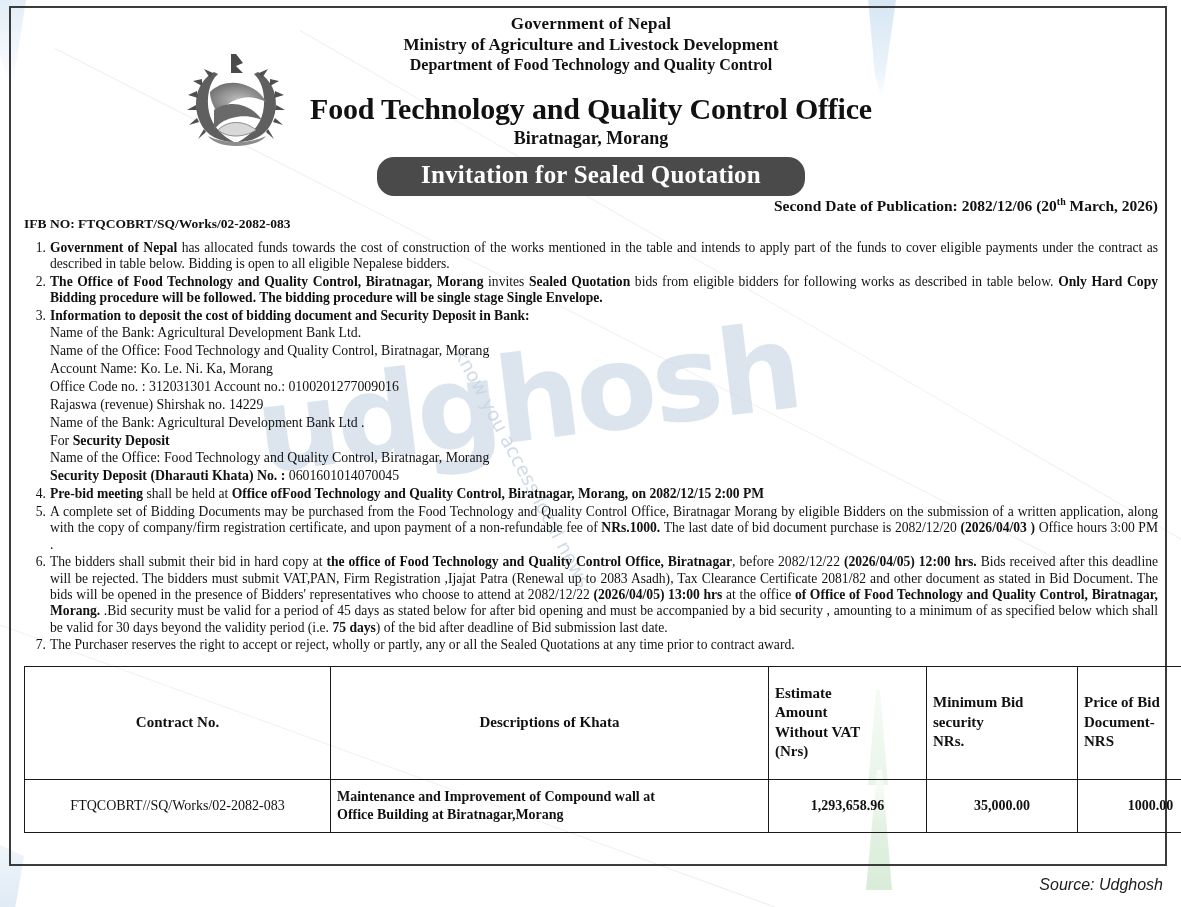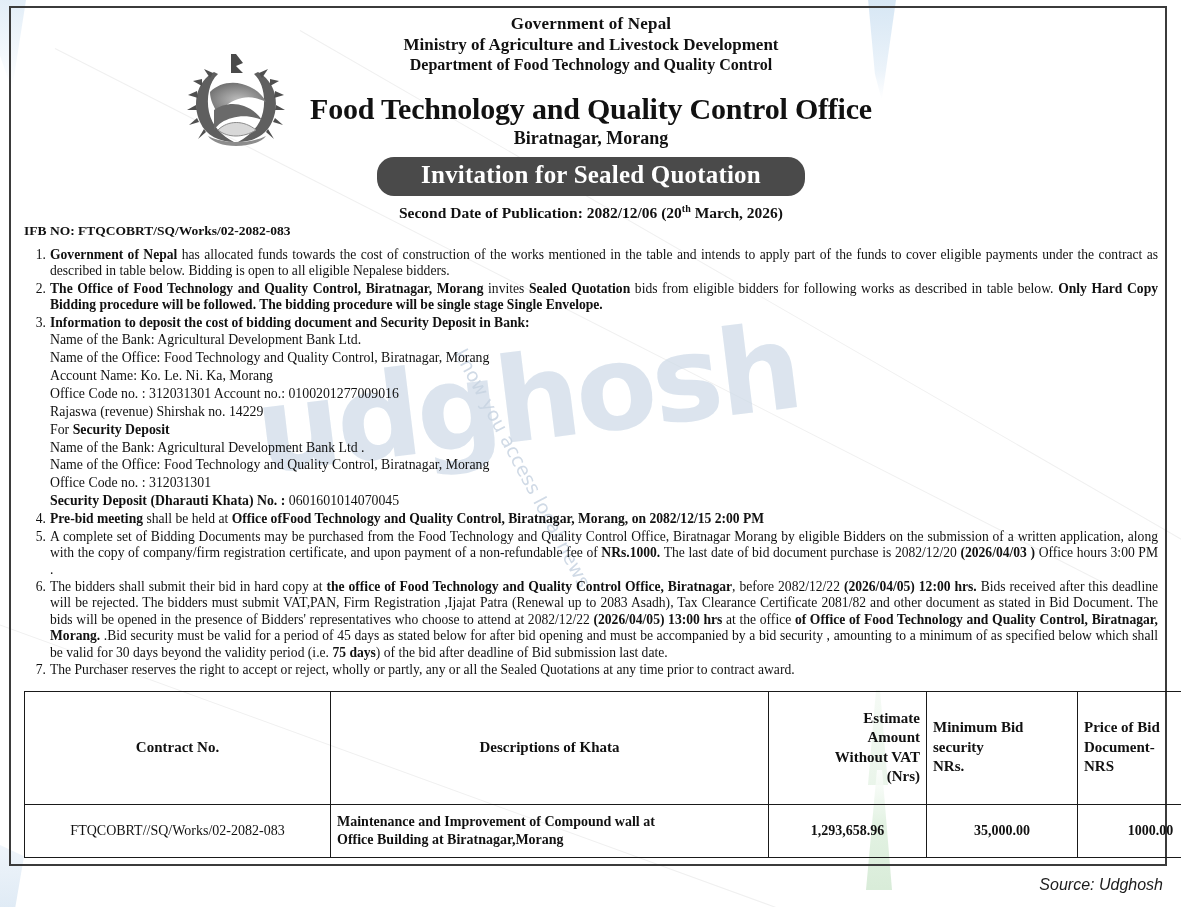--- a/index.html
+++ b/index.html
@@ -156,24 +156,23 @@
     background: #4a4a4a;
     color: #ffffff;
     font-size: 25px;
     font-weight: 700;
     border-radius: 17px;
     padding: 3px 44px 5px 44px;
     letter-spacing: .2px;
     line-height: 1.22;
   }
   .pub-date {
-    text-align: center;
+    text-align: right;
     font-size: 15.5px;
     font-weight: 700;
-    margin-top: 7px;
   }
   .pub-date .sup { font-size: 10px; vertical-align: super; }
   .ifb-no {
     font-size: 13.5px;
     font-weight: 700;
     margin-top: 1px;
   }
 
   
   ol.clauses {
@@ -222,21 +221,21 @@
     vertical-align: middle;
   }
   table.bid-table thead th {
     height: 104px;
     font-size: 15px;
     font-weight: 700;
     padding: 4px 6px;
   }
   th.col-contract { width: 293px; text-align: center; }
   th.col-desc     { width: 425px; text-align: center; }
-  th.col-est      { width: 145px; text-align: right; line-height: 1.30; }
+  th.col-est      { width: 145px; text-align: left; line-height: 1.30; }
   th.col-sec      { width: 138px; text-align: left; padding-left: 10px; line-height: 1.30; }
   th.col-price    { width: 133px; text-align: left; padding-left: 10px; line-height: 1.30; }
 
   table.bid-table tbody td {
     height: 44px;
     font-size: 14px;
     padding: 4px 6px;
   }
   td.c-contract { text-align: center; font-weight: 400; font-size: 14.5px; }
   td.c-desc     { text-align: left; font-weight: 700; font-size: 14.6px; line-height: 1.24; padding-left: 9px; }
@@ -351,24 +350,23 @@
 
     <li>
       <span class="num">3.</span>
       <span class="clause-body"><b>Information to deposit the cost of bidding document and Security Deposit in Bank:</b></span>
       <div class="sublines">
         <div>Name of the Bank: Agricultural Development Bank Ltd.</div>
         <div>Name of the Office: Food Technology and Quality Control, Biratnagar, Morang</div>
         <div>Account Name: Ko. Le. Ni. Ka, Morang</div>
         <div>Office Code no. : 312031301 Account no.: 0100201277009016</div>
         <div>Rajaswa (revenue) Shirshak no. 14229</div>
+        <div>Name of the Bank: Agricultural Development Bank Ltd .</div>
         <div><span>For </span><span class="b">Security Deposit</span></div>
-        <div>Name of the Bank: Agricultural Development Bank Ltd .</div>
         <div>Name of the Office: Food Technology and Quality Control, Biratnagar, Morang</div>
-        <div>Office Code no. : 312031301</div>
         <div><span class="b">Security Deposit (Dharauti Khata) No. :</span><span> 0601601014070045</span></div>
       </div>
     </li>
 
     <li>
       <span class="num">4.</span>
       <span class="clause-body"><b>Pre-bid meeting</b><span> shall be held at </span><b>Office of</b><b>Food Technology and Quality Control, Biratnagar,  Morang, on 2082/12/15  2:00 PM</b></span>
     </li>
 
     <li>

